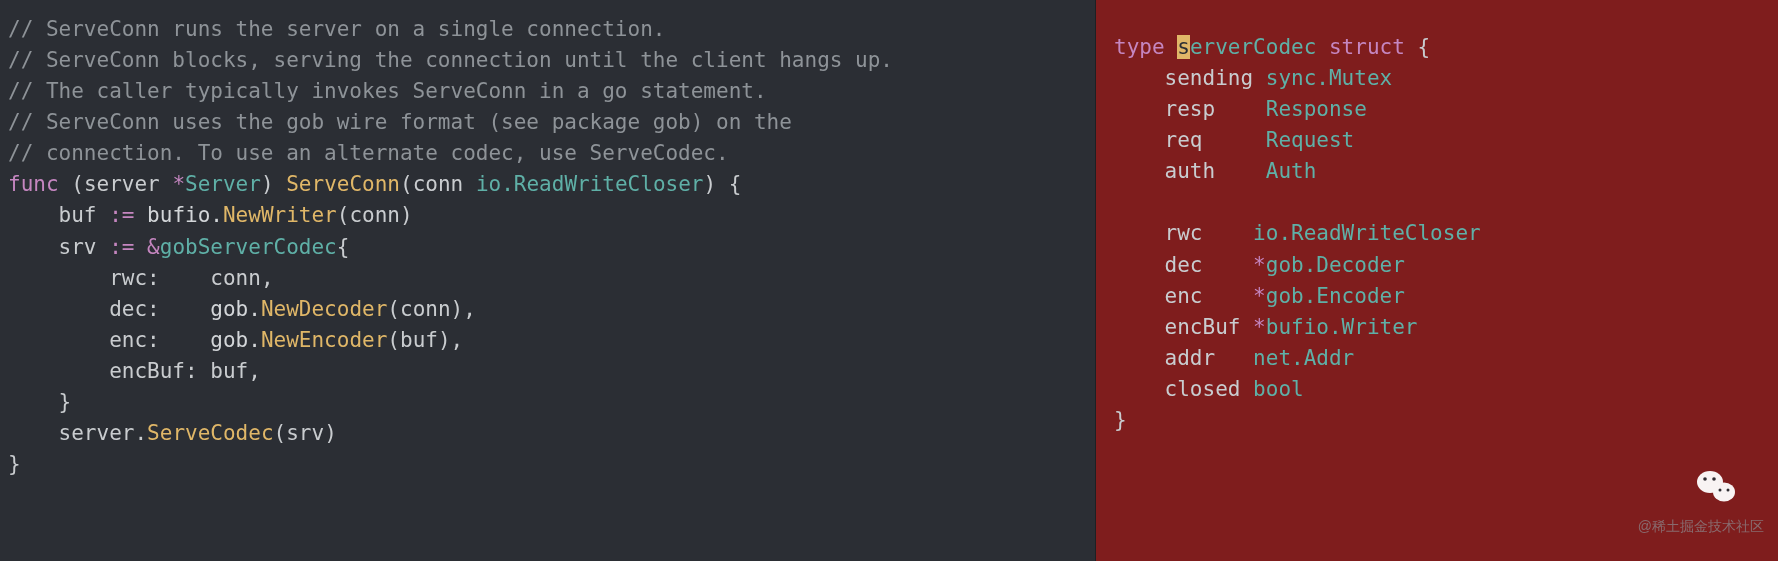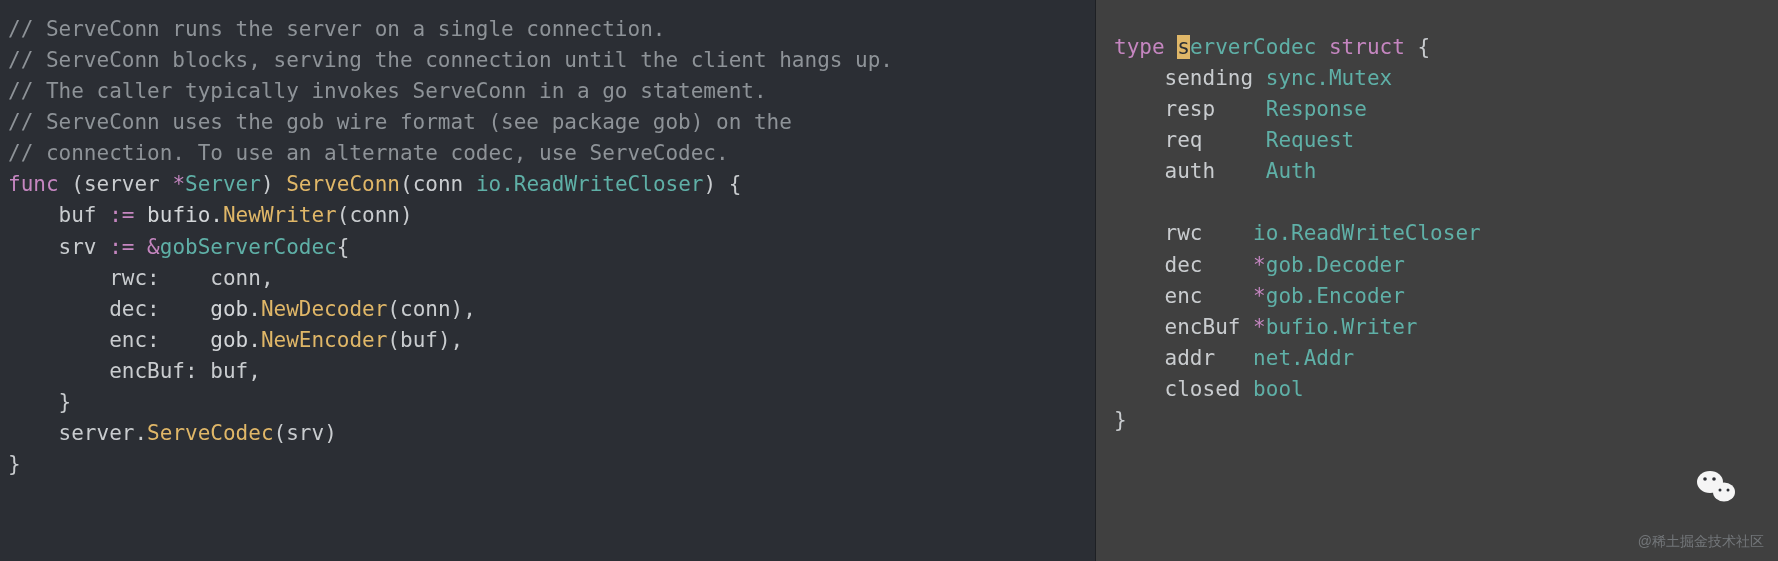--- a/index.html
+++ b/index.html
@@ -15,21 +15,21 @@
       position: relative;
     }
     .panel-left {
       width: 1095px;
       padding: 14px 8px;
       background: #2b2e34;
     }
     .panel-right {
       flex: 1;
       padding: 32px 18px 14px 18px;
-      background: #404040;
+      background: #7f1d1d;
       border-left: 1px solid #1e2024;
     }
     pre { white-space: pre; }
     .tok-comment { color: #8e9398; }
     .tok-keyword { color: #c586c0; }
     .tok-receiver { color: #c9cccf; }
     .tok-type { color: #5fb0a7; }
     .tok-method { color: #e0b768; }
     .tok-param { color: #c9cccf; }
     .tok-pkg { color: #d3d6d9; }
@@ -55,21 +55,21 @@
     }
     .wechat-icon {
       width: 44px;
       height: 44px;
       position: relative;
     }
     .wechat-icon svg { width: 44px; height: 44px; }
     .watermark {
       position: absolute;
       right: 14px;
-      bottom: 9px;
+      bottom: 24px;
       color: #8e9398;
       font-family: 'Helvetica Neue', Arial, sans-serif;
       font-size: 14px;
       opacity: 0.65;
     }
   </style>
 </head>
 <body>
 
 <div class="panel-left">

